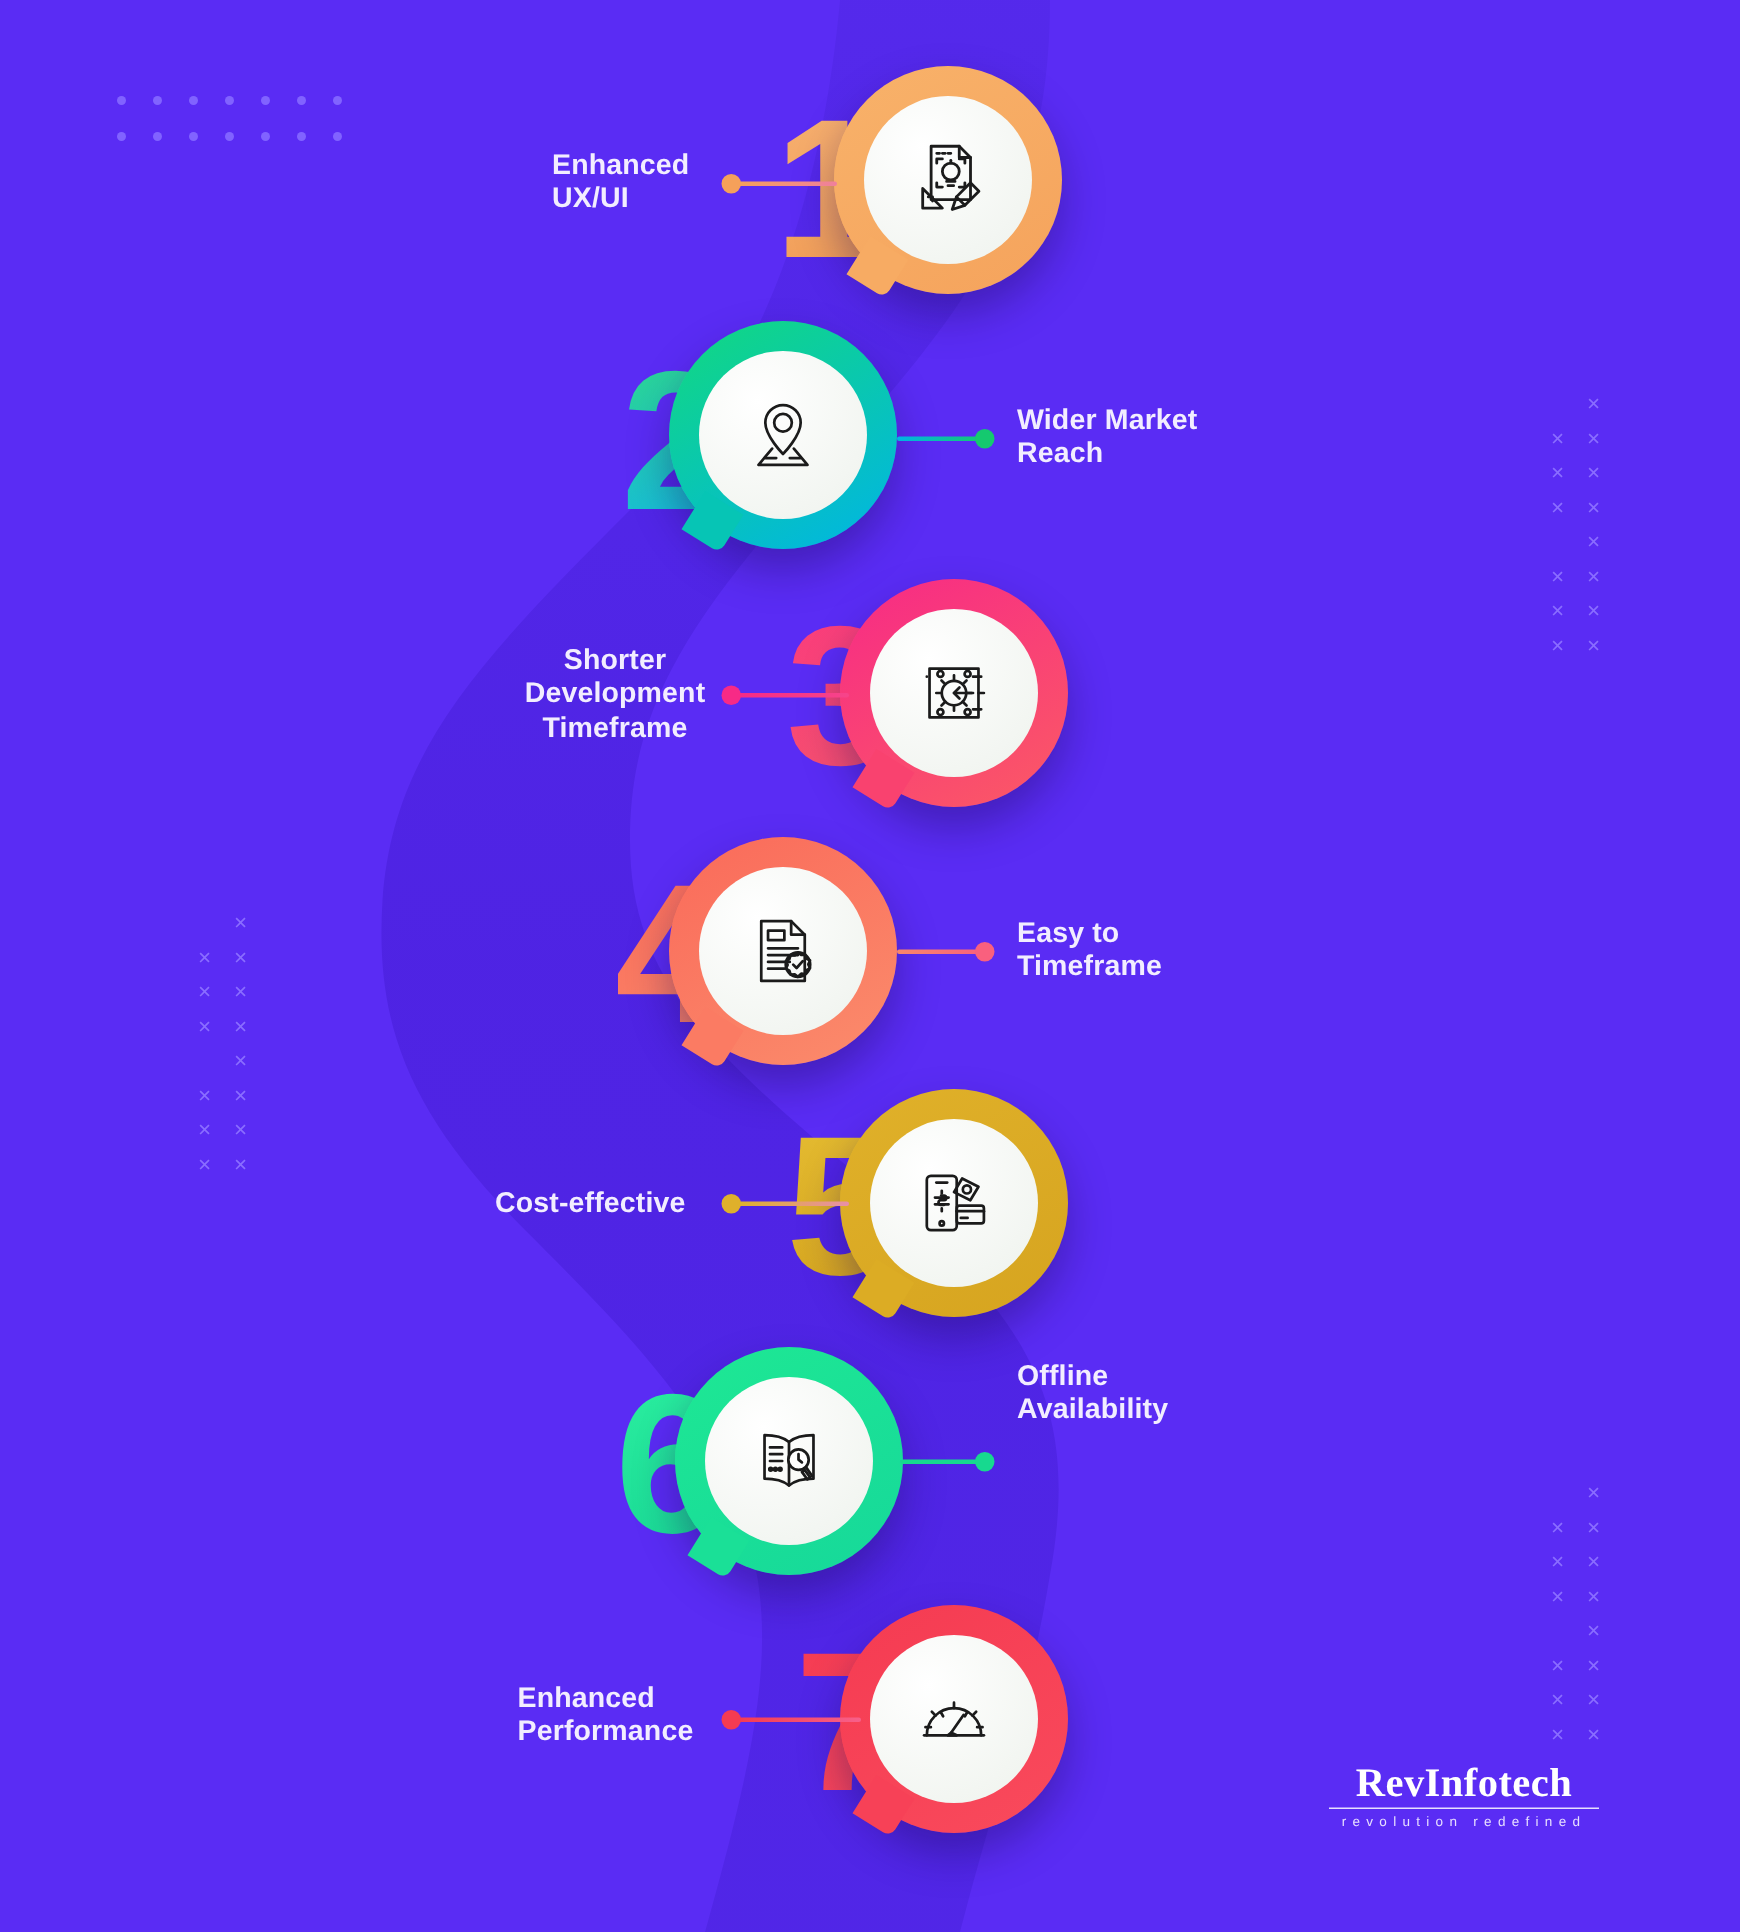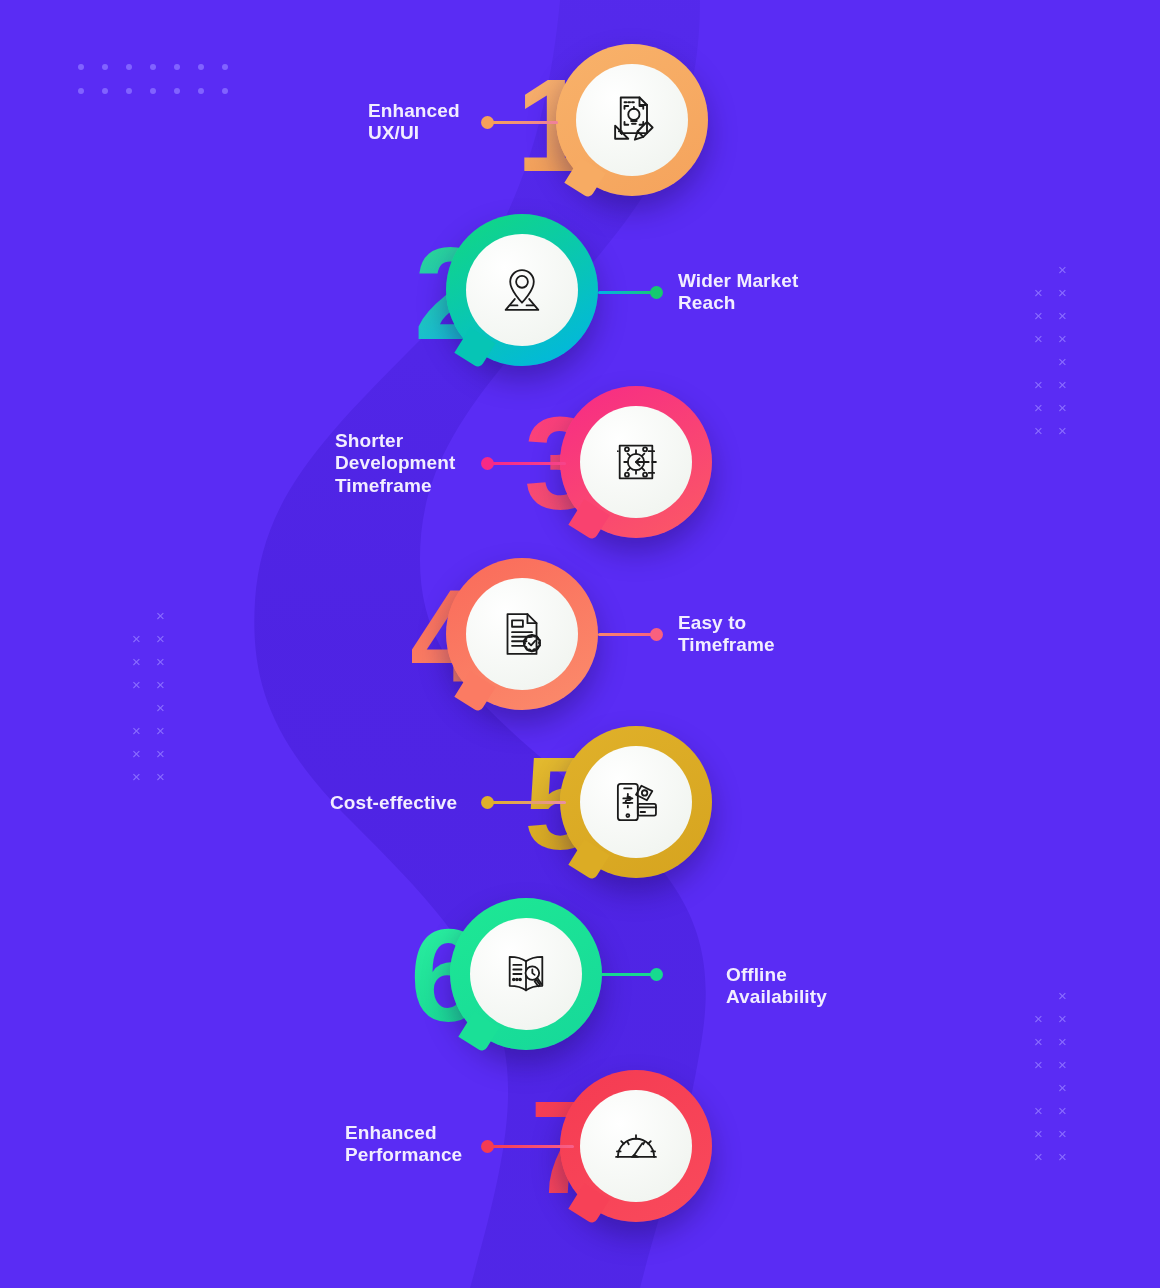--- a/index.html
+++ b/index.html
@@ -240,21 +240,21 @@
           <circle cx="22" cy="18" r="2.2"></circle>
             <circle cx="42" cy="18" r="2.2"></circle>
           <circle cx="22" cy="46" r="2.2"></circle>
             <circle cx="42" cy="46" r="2.2"></circle>
           <path d="M46 20h6M46 44h6M12 20h-0M50 32h4"></path>
         </svg>
       </span>
     </div>
     <div class="conn" style="left:492px;top:462px;width:74px;background-image:linear-gradient(90deg,#f72a86,#f7448a);"></div>
     <div class="conn-dot" style="left:481px;top:457px;background:#f72a86;"></div>
-    <div class="label left" style="left:335px;top:430px;width:150px;">Shorter
+    <div class="label left" style="left:335px;top:430px;width:150px;text-align:center;">Shorter
 Development
 Timeframe</div>
   </div>
 
   <div class="row">
     <div class="bignum" style="left:410px;top:570px;background-image:linear-gradient(160deg,#fb6a58,#f9866a);">4</div>
     <div class="node" style="left:446px;top:558px;background-image:linear-gradient(150deg,#fa6a5a,#fb8c6c);">
       <span class="tail" style="background:#fb7b63;"></span>
       <span class="inner">
         <svg width="58" height="58" viewBox="0 0 64 64" fill="none" stroke="#1b1b1b" stroke-width="2" stroke-linejoin="round" stroke-linecap="round">
@@ -313,21 +313,21 @@
             <circle cx="25.5" cy="38" r="1"></circle>
           <circle cx="39" cy="31" r="7.5" fill="#fff"></circle>
           <path d="M39 27v4l2.5 2"></path>
           <path d="M44.5 36.5L49 43"></path>
           <path d="M43.5 38.5l4 5.5-2 1.5-4-5.5z"></path>
         </svg>
       </span>
     </div>
     <div class="conn" style="left:600px;top:973px;width:56px;background-image:linear-gradient(90deg,#17d98f,#17d98f);"></div>
     <div class="conn-dot" style="left:650px;top:968px;background:#17d98f;"></div>
-    <div class="label right" style="left:678px;top:964px;width:180px;margin-left:48px;">Offline
+    <div class="label right" style="left:678px;top:907px;width:180px;">Offline
 Availability</div>
   </div>
 
   <div class="row">
     <div class="bignum" style="left:530px;top:1082px;background-image:linear-gradient(160deg,#f53b52,#f7485d);">7</div>
     <div class="node" style="left:560px;top:1070px;background-image:linear-gradient(150deg,#f53b52,#f94a5c);">
       <span class="tail" style="background:#f74157;"></span>
       <span class="inner">
         <svg width="58" height="58" viewBox="0 0 64 64" fill="none" stroke="#1b1b1b" stroke-width="2" stroke-linejoin="round" stroke-linecap="round">
           <path d="M12 44a20 20 0 0140 0"></path>
@@ -338,14 +338,19 @@
           <path d="M30 42l-2.5 2h6.5z"></path>
         </svg>
       </span>
     </div>
     <div class="conn" style="left:492px;top:1145px;width:82px;background-image:linear-gradient(90deg,#f53b52,#f7608a);"></div>
     <div class="conn-dot" style="left:481px;top:1140px;background:#f53b52;"></div>
     <div class="label left" style="left:345px;top:1122px;width:170px;">Enhanced
 Performance</div>
   </div>
 
+  <div class="logo" style="left:886px;top:1174px;width:180px;">
+    <div class="name">RevInfotech</div>
+    <div class="rule"></div>
+    <div class="tag">revolution  redefined</div>
+  </div>
 
 </div>
 
 </body></html>

